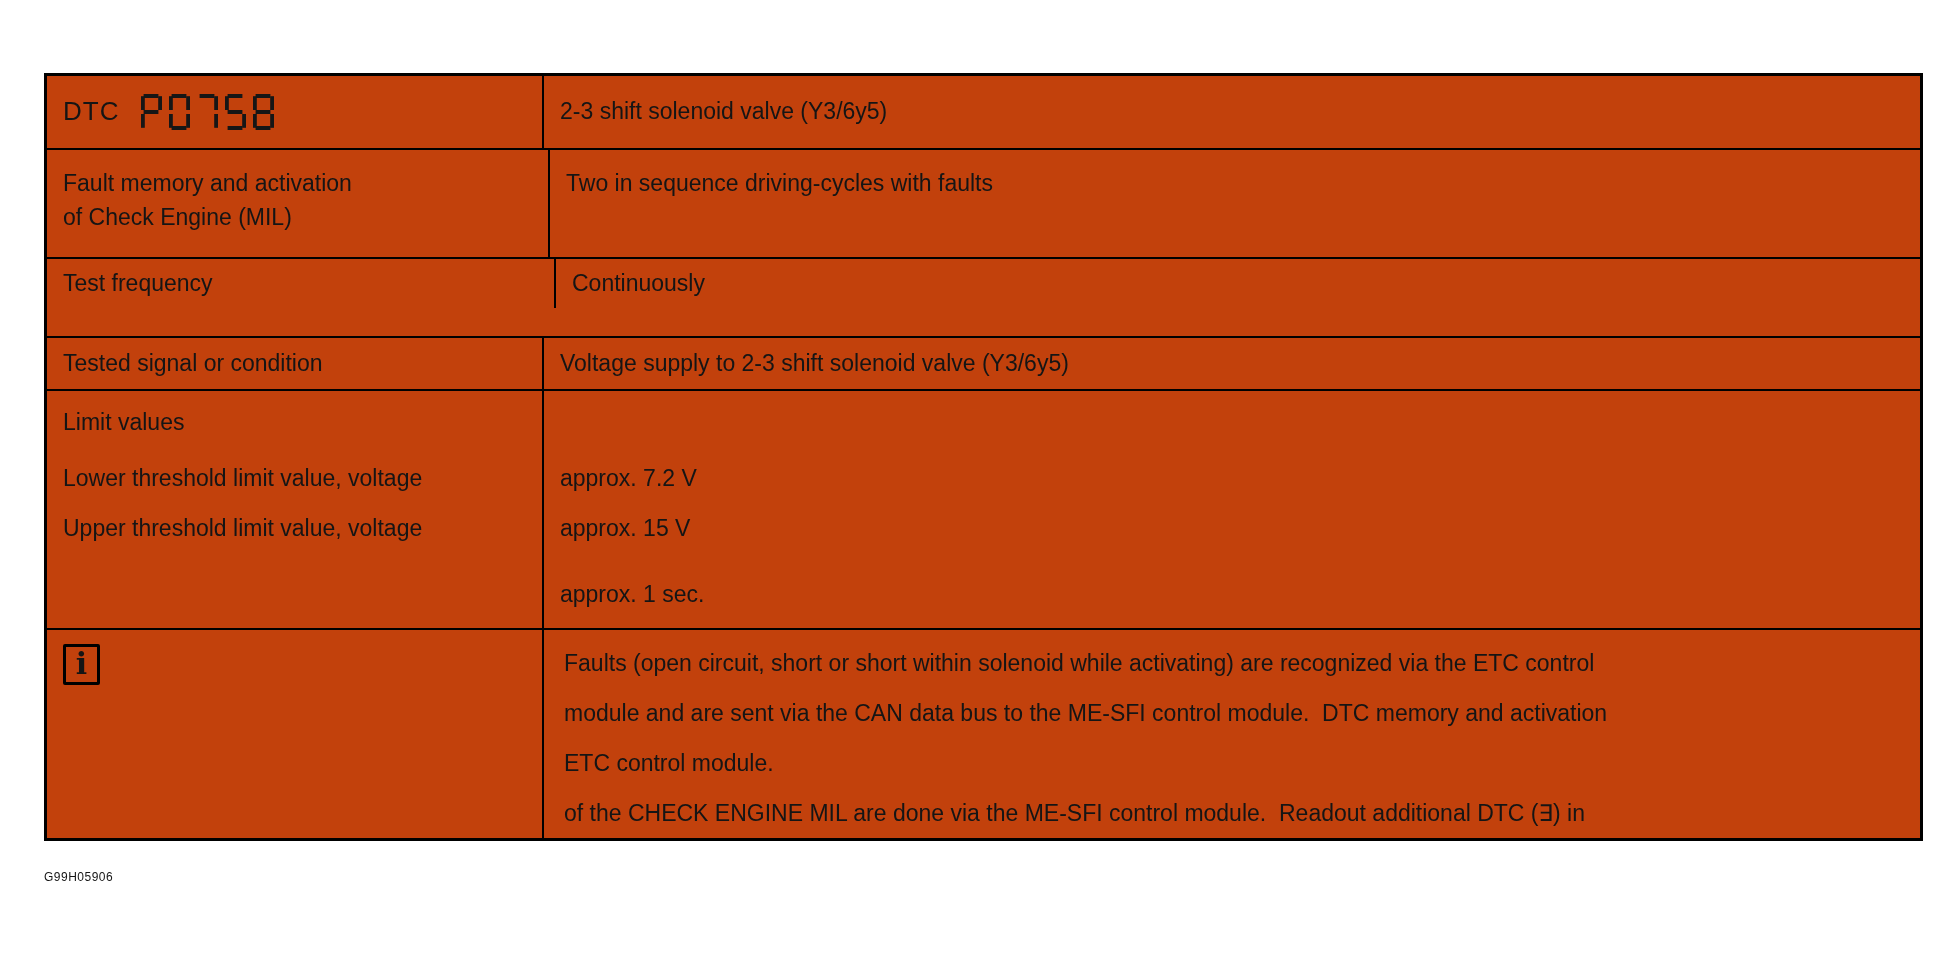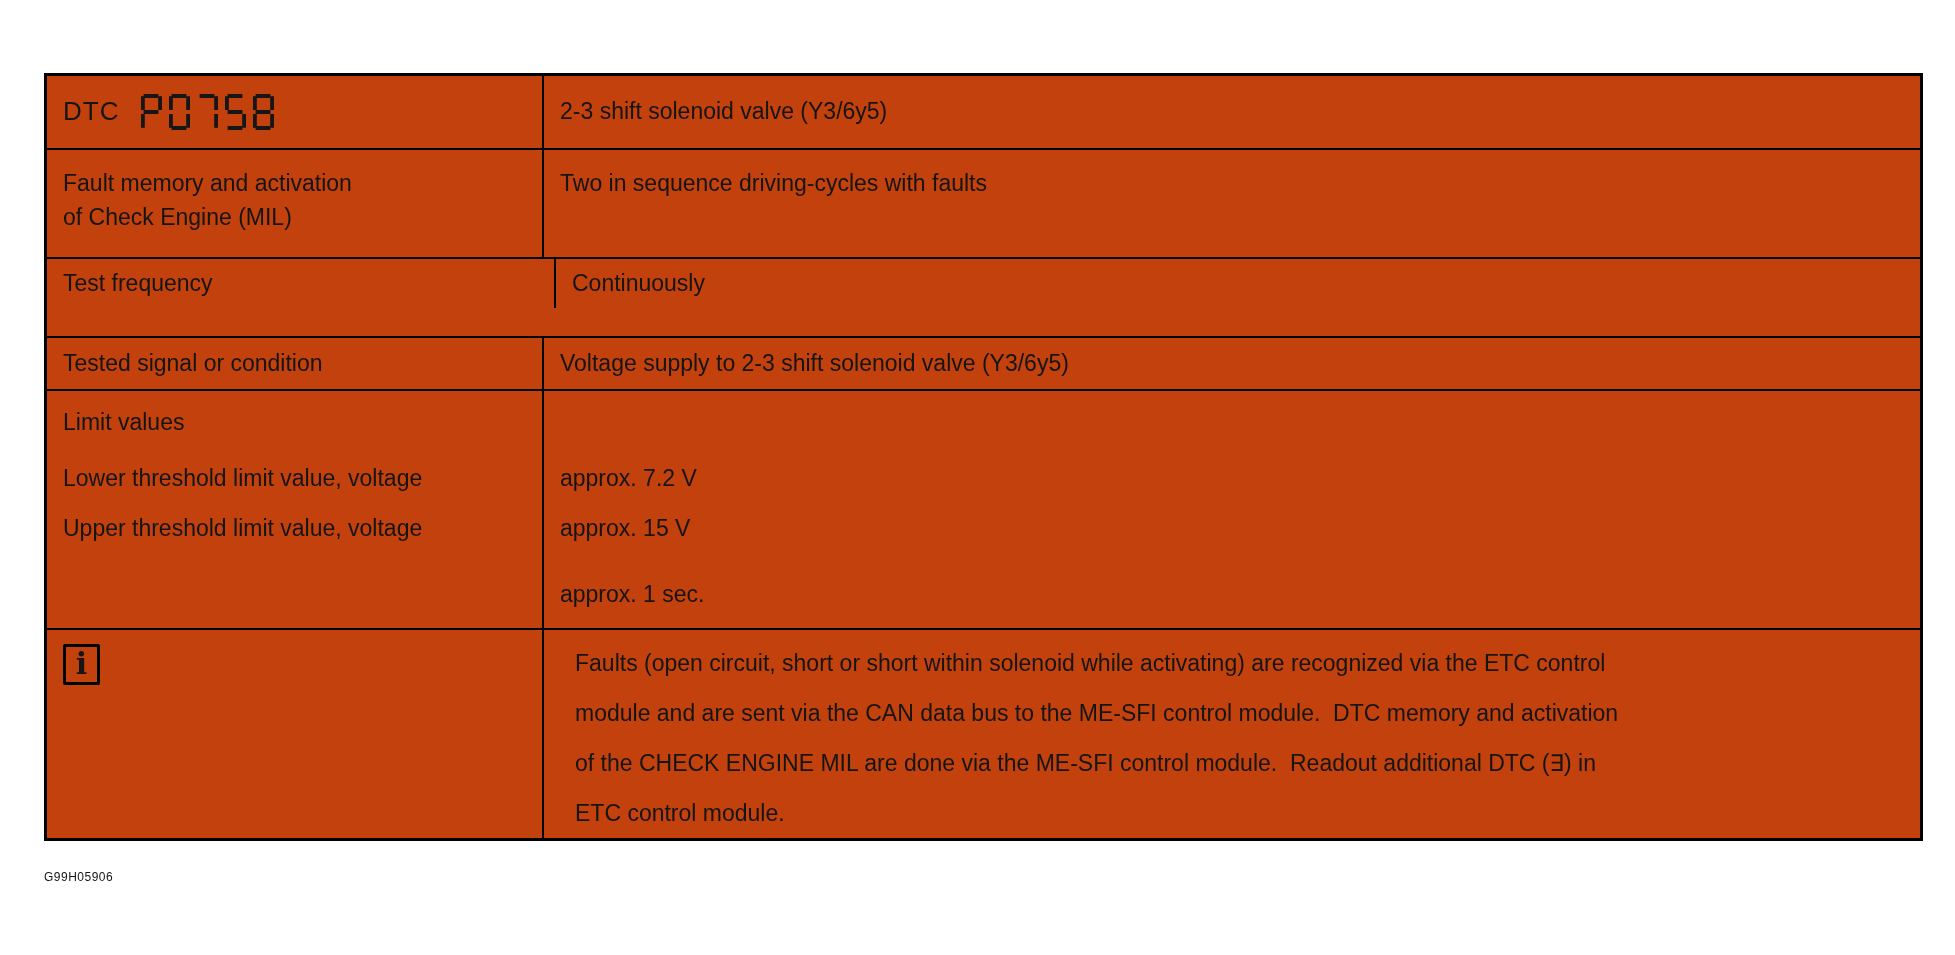--- a/index.html
+++ b/index.html
@@ -27,21 +27,21 @@
   .row:first-child { border-top: none; }
 
   .cell {
     padding: 0 16px;
     display: flex; align-items: center;
     font-size: 23px;
   }
   .cell.value, .value-col { border-left: 2px solid #000; }
 
   .r1 { height: 87px; }
-  .r2 { height: 132px; }
+  .r2 { height: 132px; gap: 6px; }
   .r2 .cell { align-items: flex-start; padding-top: 16px; line-height: 34px; }
   .r3 { height: 61px; gap: 12px; }
   .r4 { height: 64px; margin-top: 28px; }
   .r5 { height: 288px; }
   .r6 { flex: 1; }
 
   .dtc-word { font-size: 26px; letter-spacing: 1px; }
   .dtc-code { display: inline-flex; align-items: center; margin-left: 22px; height: 36px; }
   .dtc-code svg { display: block; }
 
@@ -53,21 +53,21 @@
   .lv-spacer { height: 16px; }
 
   .r6 .cell.label { align-items: flex-start; padding-top: 14px; }
   .info-box {
     width: 37px; height: 41px;
     border: 3px solid #000; border-radius: 2px;
     display: flex; align-items: center; justify-content: center;
     font-family: "DejaVu Serif", serif;
     font-weight: bold; font-size: 30px; line-height: 1;
   }
-  .r6 .cell.value { display: block; padding: 8px 31px 0; }
+  .r6 .cell.value { display: block; padding: 8px 20px 0; }
   .para-line { font-size: 23px; line-height: 50px; white-space: pre; }
 
   .figure-id {
     position: absolute; left: 44px; top: 870px;
     font-size: 12px; letter-spacing: 0.5px;
   }
 </style>
 </head>
 <body>
 
@@ -150,22 +150,22 @@
 
     <div class="row r6">
       <div class="cell label">
         <span class="info-box">
           <span>i</span>
         </span>
       </div>
       <div class="cell value">
         <div class="para-line">Faults (open circuit, short or short within solenoid while activating) are recognized via the ETC control</div>
         <div class="para-line">module and are sent via the CAN data bus to the ME-SFI control module.  DTC memory and activation</div>
+        <div class="para-line">ETC control module.</div>
         <div class="para-line">of the CHECK ENGINE MIL are done via the ME-SFI control module.  Readout additional DTC (∃) in</div>
-        <div class="para-line">ETC control module.</div>
       </div>
     </div>
 
   </div>
 
   <div class="figure-id">G99H05906</div>
 
 </div>
 
 </body></html>

